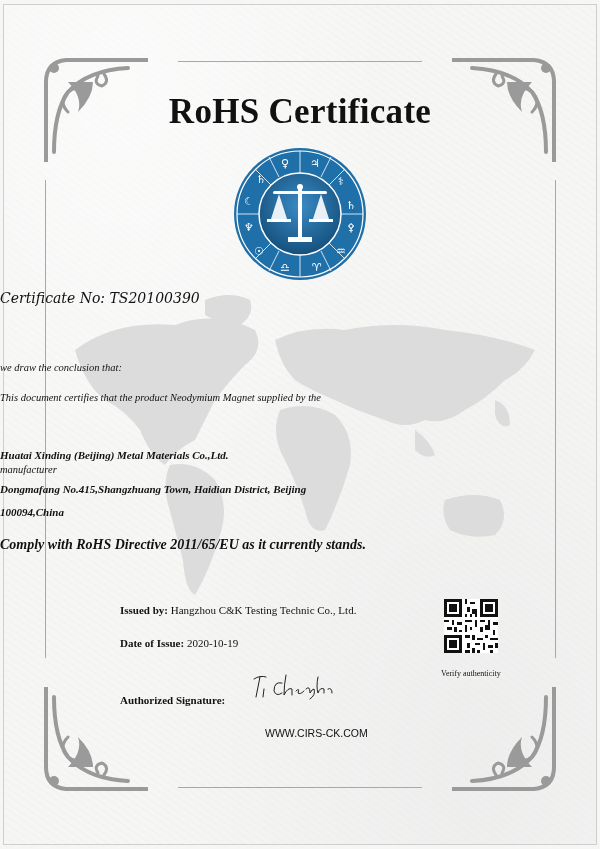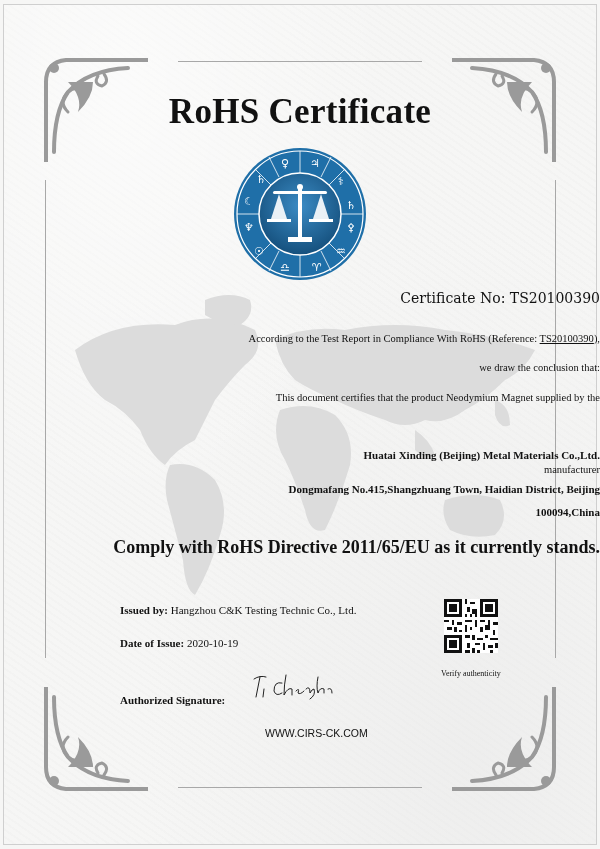--- a/index.html
+++ b/index.html
@@ -23,26 +23,26 @@
   .map { position: absolute; left: 55px; top: 290px; width: 500px; height: 330px; }
   .line-h { position: absolute; height: 1px; background: #a8a8a8; }
   .line-v { position: absolute; width: 1px; background: #a8a8a8; }
   .corner { position: absolute; width: 110px; height: 110px; }
   .title {
     position: absolute; left: 0; right: 0; top: 92px; text-align: center;
     font-family: "Liberation Serif", serif; font-weight: bold; font-size: 35px;
     letter-spacing: 0.3px;
   }
   .emblem { position: absolute; left: 233px; top: 147px; width: 134px; height: 134px; }
-  .text { position: absolute; left: 0; right: 0; text-align: right; }
+  .text { position: absolute; left: 0; right: 0; text-align: left; font-style: italic; }
   .cert-no { top: 290px; font-size: 14px; font-family: "DejaVu Serif", serif; }
   .p { font-size: 10.5px; font-family: "Liberation Serif", serif; }
   .u { text-decoration: underline; }
   .b { font-weight: bold; font-family: "Liberation Serif", serif; font-size: 11px; }
-  .comply { top: 537px; font-size: 18px; font-weight: bold; font-family: "Liberation Serif", serif; }
+  .comply { top: 537px; font-size: 14px; font-weight: bold; font-family: "Liberation Serif", serif; }
   .left-label { position: absolute; left: 120px; font-size: 11px; font-family: "Liberation Serif", serif; }
   .left-label b { font-weight: bold; }
   .qr { position: absolute; left: 444px; top: 599px; width: 54px; height: 54px; }
   .verify { position: absolute; left: 441px; top: 669px; font-size: 8px; font-family: "Liberation Serif", serif; text-align: center; }
   .sig { position: absolute; left: 248px; top: 671px; width: 90px; height: 30px; }
   .website { position: absolute; left: 265px; top: 727px; font-size: 10.5px; font-family: "Liberation Sans", sans-serif; }
 </style>
 </head>
 <body>
 
@@ -156,23 +156,20 @@
       <circle cx="67" cy="40" r="3"></circle>
       <path d="M46 47 L38 72 L54 72 Z" opacity="0.9"></path>
       <path d="M88 47 L80 72 L96 72 Z" opacity="0.9"></path>
       <rect x="34" y="72" width="24" height="3"></rect>
       <rect x="76" y="72" width="24" height="3"></rect>
     </g>
   </svg>
 
   <div class="text cert-no">Certificate No: TS20100390</div>
 
-  <div class="text p" style="top:333px;">
-    <span>According to the Test Report in Compliance With RoHS (Reference: </span><span class="u">TS20100390</span><span>),</span>
-  </div>
   <div class="text p" style="top:392px;">This document certifies that the product Neodymium Magnet supplied by the</div>
   <div class="text p" style="top:362px;">we draw the conclusion that:</div>
   <div class="text p" style="top:416px;margin-top:48px;">manufacturer</div>
   <div class="text b" style="top:449px;">Huatai Xinding (Beijing) Metal Materials Co.,Ltd.</div>
   <div class="text b" style="top:483px;">Dongmafang No.415,Shangzhuang Town, Haidian District, Beijing</div>
   <div class="text b" style="top:506px;">100094,China</div>
   <div class="text comply">Comply with RoHS Directive 2011/65/EU as it currently stands.</div>
 
   <div class="left-label" style="top:604px;">
     <b>Issued by:</b><span> Hangzhou C&amp;K Testing Technic Co., Ltd.</span>

